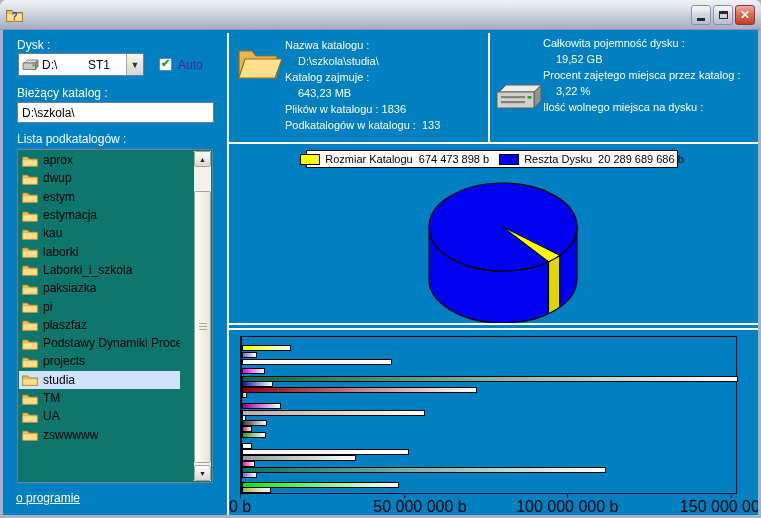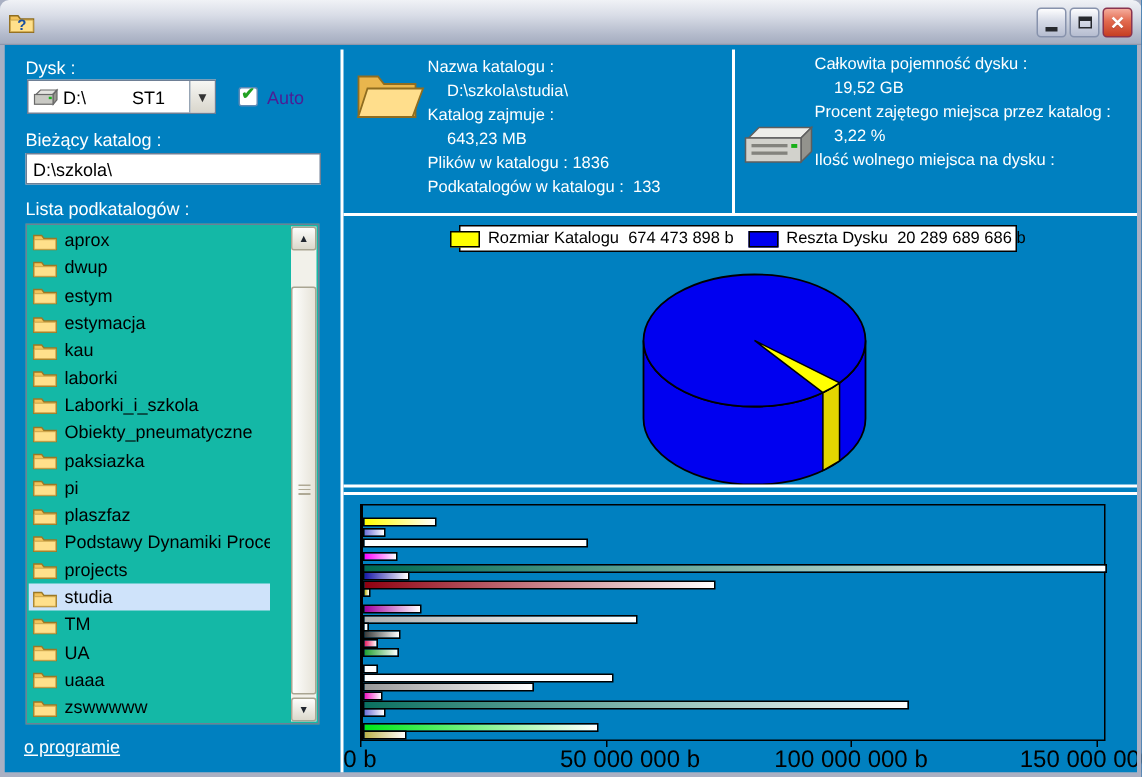--- a/index.html
+++ b/index.html
@@ -48,21 +48,21 @@
     left:159px;top:58px;width:13px;height:13px;background:#fff;border:1px solid #5F8AB5;
     border-radius:2px;box-sizing:border-box;display:flex;align-items:center;justify-content:center;
   }
   .checkmark{color:#21A121;font-size:11px;font-weight:bold;line-height:1;margin-top:-2px;}
   .textinput{
     left:17px;top:102px;width:197px;height:21px;background:#fff;border:1px solid #6E7F95;
     box-sizing:border-box;font-family:"Liberation Sans",sans-serif;font-size:12px;color:#000;
     padding:0 0 0 4px;outline:none;
   }
   .listbox{
-    left:17px;top:149px;width:196px;height:334px;background:#14b8a6;
+    left:17px;top:149px;width:196px;height:334px;background:#0f766e;
     border:1px solid #6E7F95;box-sizing:border-box;
   }
   .list-items{position:absolute;left:1px;top:1px;width:161px;height:330px;overflow:hidden;}
   .list-row{height:18.3px;display:flex;align-items:center;padding-left:3px;gap:5px;}
   .list-row.selected{background:#CFE3FA;}
   .list-label{font-size:12px;color:#000;white-space:nowrap;}
   .fold-ico{flex:none;}
   
   .scrollbar{position:absolute;right:1px;top:1px;width:17px;height:330px;background:#F2F1EA;}
   .sb-btn{
@@ -181,27 +181,20 @@
           <path d="M0.5,3 L5.8,3 L7.3,5 L15.5,5 L15.5,12.5 L0.5,12.5 Z" fill="#F3C35B" stroke="#9A7826" stroke-width="0.9"></path>
           <path d="M0.8,5.8 L15.2,5.8 L15.2,12.2 L0.8,12.2 Z" fill="#FFE08B" stroke="#C8A148" stroke-width="0.6"></path>
         </svg>
         <span class="list-label">Laborki_i_szkola</span>
       </div>
         <div class="list-row">
         <svg class="fold-ico" width="16" height="13" viewBox="0 0 16 13">
           <path d="M0.5,3 L5.8,3 L7.3,5 L15.5,5 L15.5,12.5 L0.5,12.5 Z" fill="#F3C35B" stroke="#9A7826" stroke-width="0.9"></path>
           <path d="M0.8,5.8 L15.2,5.8 L15.2,12.2 L0.8,12.2 Z" fill="#FFE08B" stroke="#C8A148" stroke-width="0.6"></path>
         </svg>
-        <span class="list-label">Obiekty_pneumatyczne</span>
-      </div>
-        <div class="list-row">
-        <svg class="fold-ico" width="16" height="13" viewBox="0 0 16 13">
-          <path d="M0.5,3 L5.8,3 L7.3,5 L15.5,5 L15.5,12.5 L0.5,12.5 Z" fill="#F3C35B" stroke="#9A7826" stroke-width="0.9"></path>
-          <path d="M0.8,5.8 L15.2,5.8 L15.2,12.2 L0.8,12.2 Z" fill="#FFE08B" stroke="#C8A148" stroke-width="0.6"></path>
-        </svg>
         <span class="list-label">paksiazka</span>
       </div>
         <div class="list-row">
         <svg class="fold-ico" width="16" height="13" viewBox="0 0 16 13">
           <path d="M0.5,3 L5.8,3 L7.3,5 L15.5,5 L15.5,12.5 L0.5,12.5 Z" fill="#F3C35B" stroke="#9A7826" stroke-width="0.9"></path>
           <path d="M0.8,5.8 L15.2,5.8 L15.2,12.2 L0.8,12.2 Z" fill="#FFE08B" stroke="#C8A148" stroke-width="0.6"></path>
         </svg>
         <span class="list-label">pi</span>
       </div>
         <div class="list-row">
@@ -238,27 +231,20 @@
           <path d="M0.8,5.8 L15.2,5.8 L15.2,12.2 L0.8,12.2 Z" fill="#FFE08B" stroke="#C8A148" stroke-width="0.6"></path>
         </svg>
         <span class="list-label">TM</span>
       </div>
         <div class="list-row">
         <svg class="fold-ico" width="16" height="13" viewBox="0 0 16 13">
           <path d="M0.5,3 L5.8,3 L7.3,5 L15.5,5 L15.5,12.5 L0.5,12.5 Z" fill="#F3C35B" stroke="#9A7826" stroke-width="0.9"></path>
           <path d="M0.8,5.8 L15.2,5.8 L15.2,12.2 L0.8,12.2 Z" fill="#FFE08B" stroke="#C8A148" stroke-width="0.6"></path>
         </svg>
         <span class="list-label">UA</span>
-      </div>
-        <div class="list-row">
-        <svg class="fold-ico" width="16" height="13" viewBox="0 0 16 13">
-          <path d="M0.5,3 L5.8,3 L7.3,5 L15.5,5 L15.5,12.5 L0.5,12.5 Z" fill="#F3C35B" stroke="#9A7826" stroke-width="0.9"></path>
-          <path d="M0.8,5.8 L15.2,5.8 L15.2,12.2 L0.8,12.2 Z" fill="#FFE08B" stroke="#C8A148" stroke-width="0.6"></path>
-        </svg>
-        <span class="list-label">uaaa</span>
       </div>
         <div class="list-row">
         <svg class="fold-ico" width="16" height="13" viewBox="0 0 16 13">
           <path d="M0.5,3 L5.8,3 L7.3,5 L15.5,5 L15.5,12.5 L0.5,12.5 Z" fill="#F3C35B" stroke="#9A7826" stroke-width="0.9"></path>
           <path d="M0.8,5.8 L15.2,5.8 L15.2,12.2 L0.8,12.2 Z" fill="#FFE08B" stroke="#C8A148" stroke-width="0.6"></path>
         </svg>
         <span class="list-label">zswwwww</span>
       </div>
       </div>
     <div class="scrollbar">

